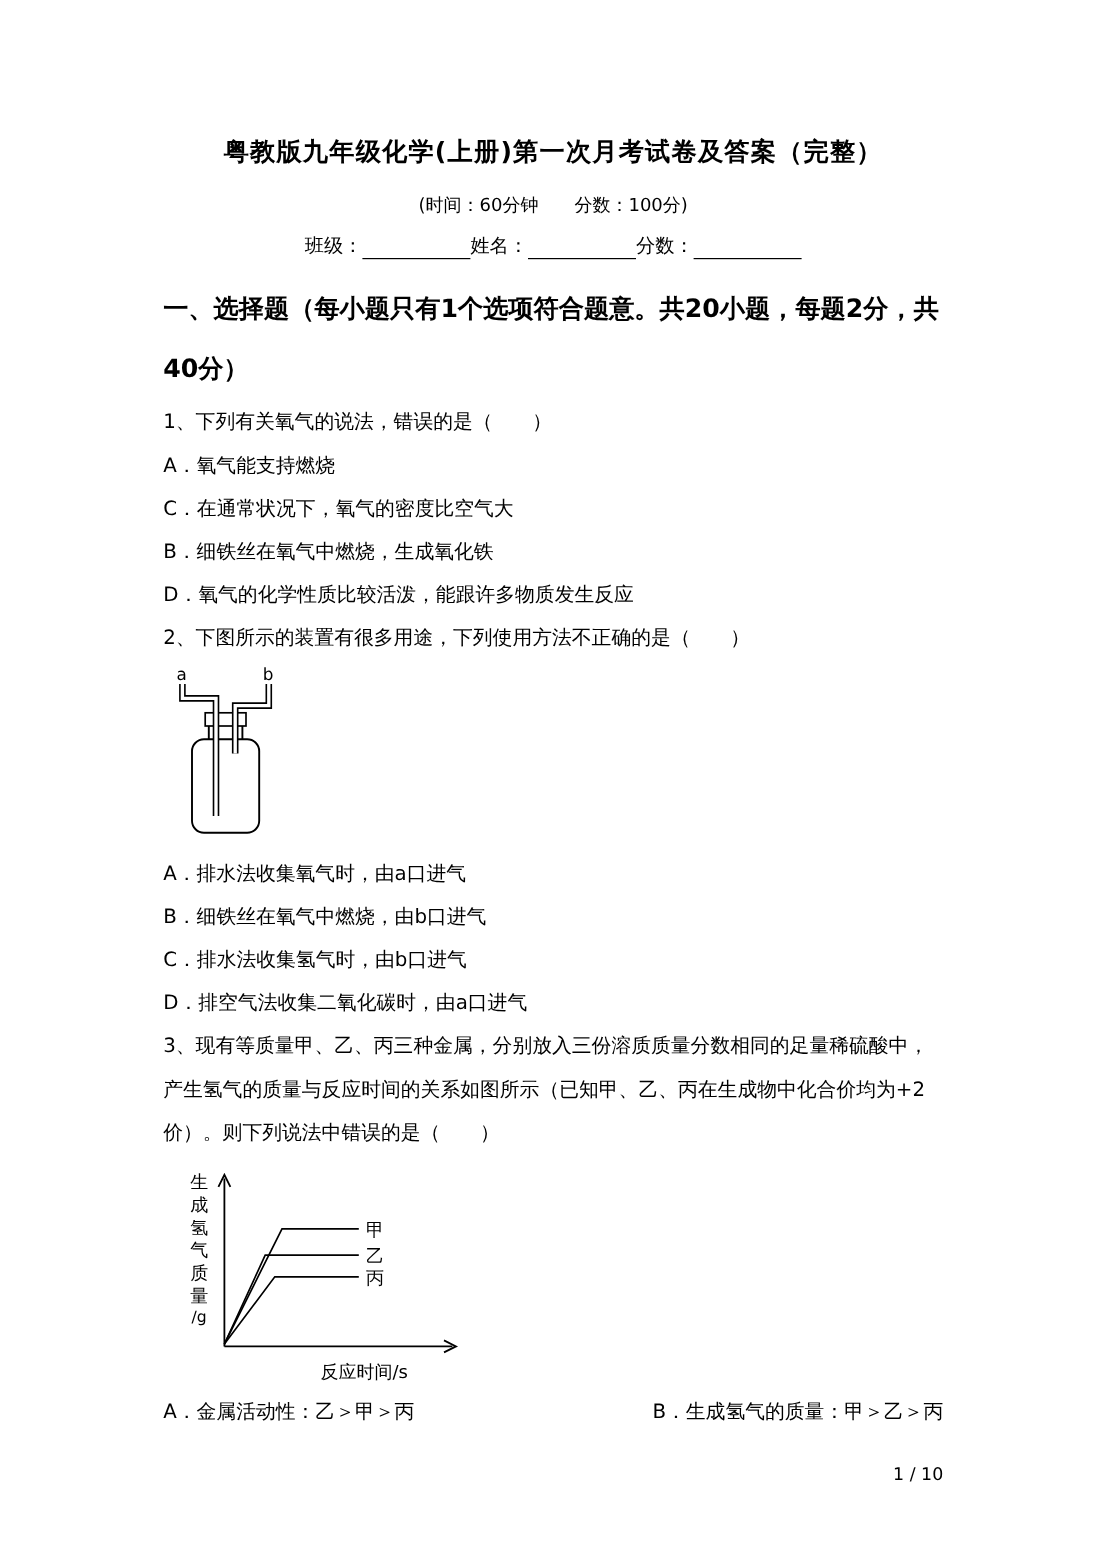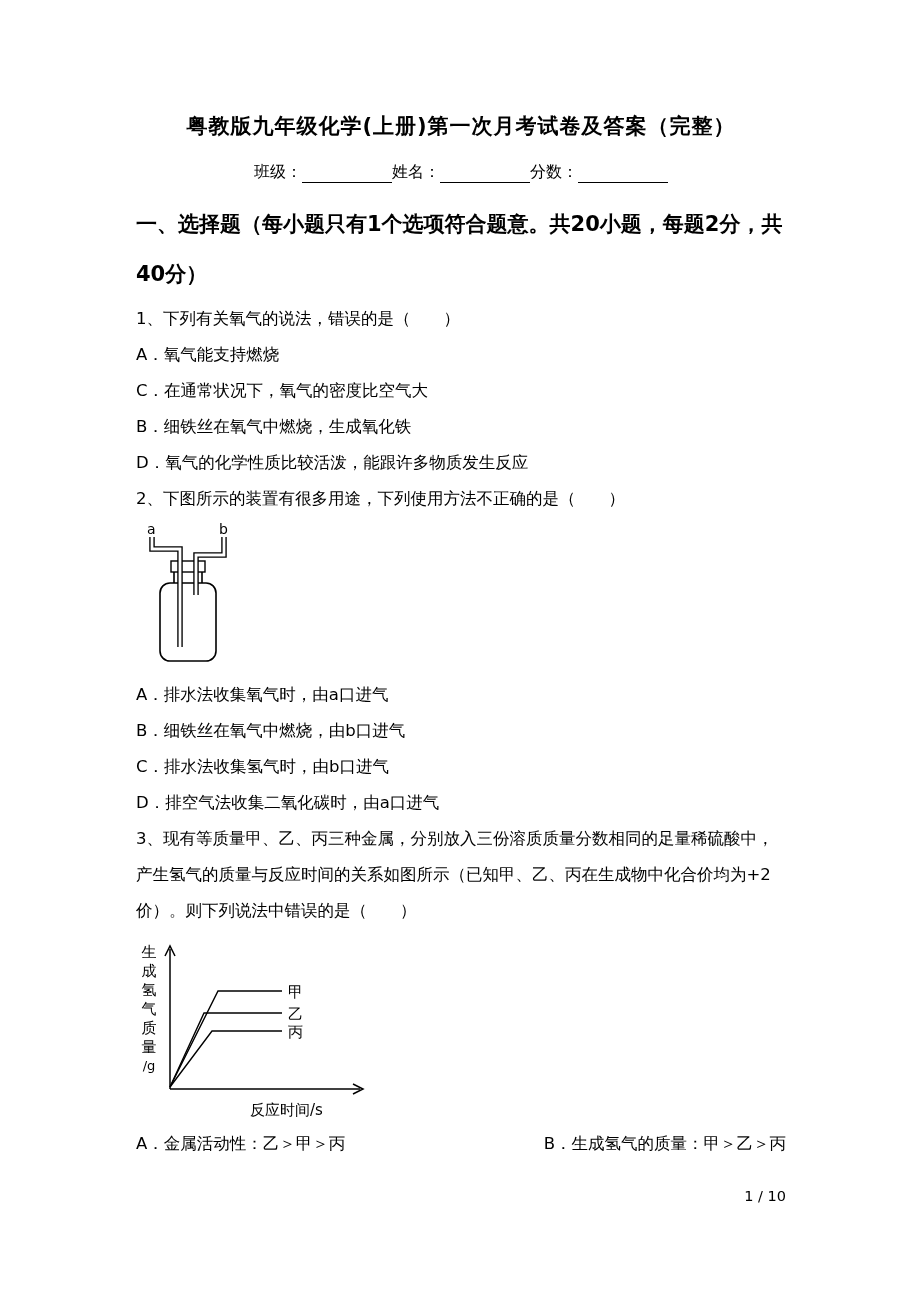--- a/index.html
+++ b/index.html
@@ -18,38 +18,39 @@
   .blank-line { display: inline-block; width: 90px; border-bottom: 1.2px solid #000; height: 17px; }
 
   .section-heading { font-size: 21px; font-weight: 700; line-height: 50px; margin: 8px 0 2px 0; }
 
   .stem, .option { font-size: 16.5px; line-height: 36px; margin: 0; }
   .q3-options { display: flex; gap: 92px; font-size: 16.5px; line-height: 36px; justify-content: space-between; }
 
   figure { margin: 0; }
   .bottle-figure { margin: 4px 0 4px 2px; }
 
-  .chart-figure { margin: 10px 0 0 2px; }
+  .chart-figure { margin: 10px 0 0 19px; }
   .chart-row { display: flex; align-items: flex-start; }
   .y-label { display: flex; flex-direction: column; align-items: center; width: 22px; font-size: 15px; padding-top: 4px; }
   .y-chars { width: 17px; word-break: break-all; line-height: 19px; text-align: center; }
   .y-unit { line-height: 18px; font-size: 13px; }
   .x-label { font-size: 15px; margin: 2px 0 6px 112px; }
 
   .footer { text-align: right; font-size: 14.5px; margin-top: 26px; }
 
   svg text { font-family: "DejaVu Sans", "Liberation Sans", sans-serif; }
 </style>
 </head>
 <body>
 
 <div class="page">
 
   <h1 class="title">粤教版九年级化学(上册)第一次月考试卷及答案（完整）</h1>
 
+  <div class="meta">(时间：60分钟　　分数：100分)</div>
 
   <div class="info-row">
     <span class="info-item">
       <span>班级：</span>
       <span class="blank-line"></span>
     </span>
     <span class="info-item">
       <span>姓名：</span>
       <span class="blank-line"></span>
     </span>

